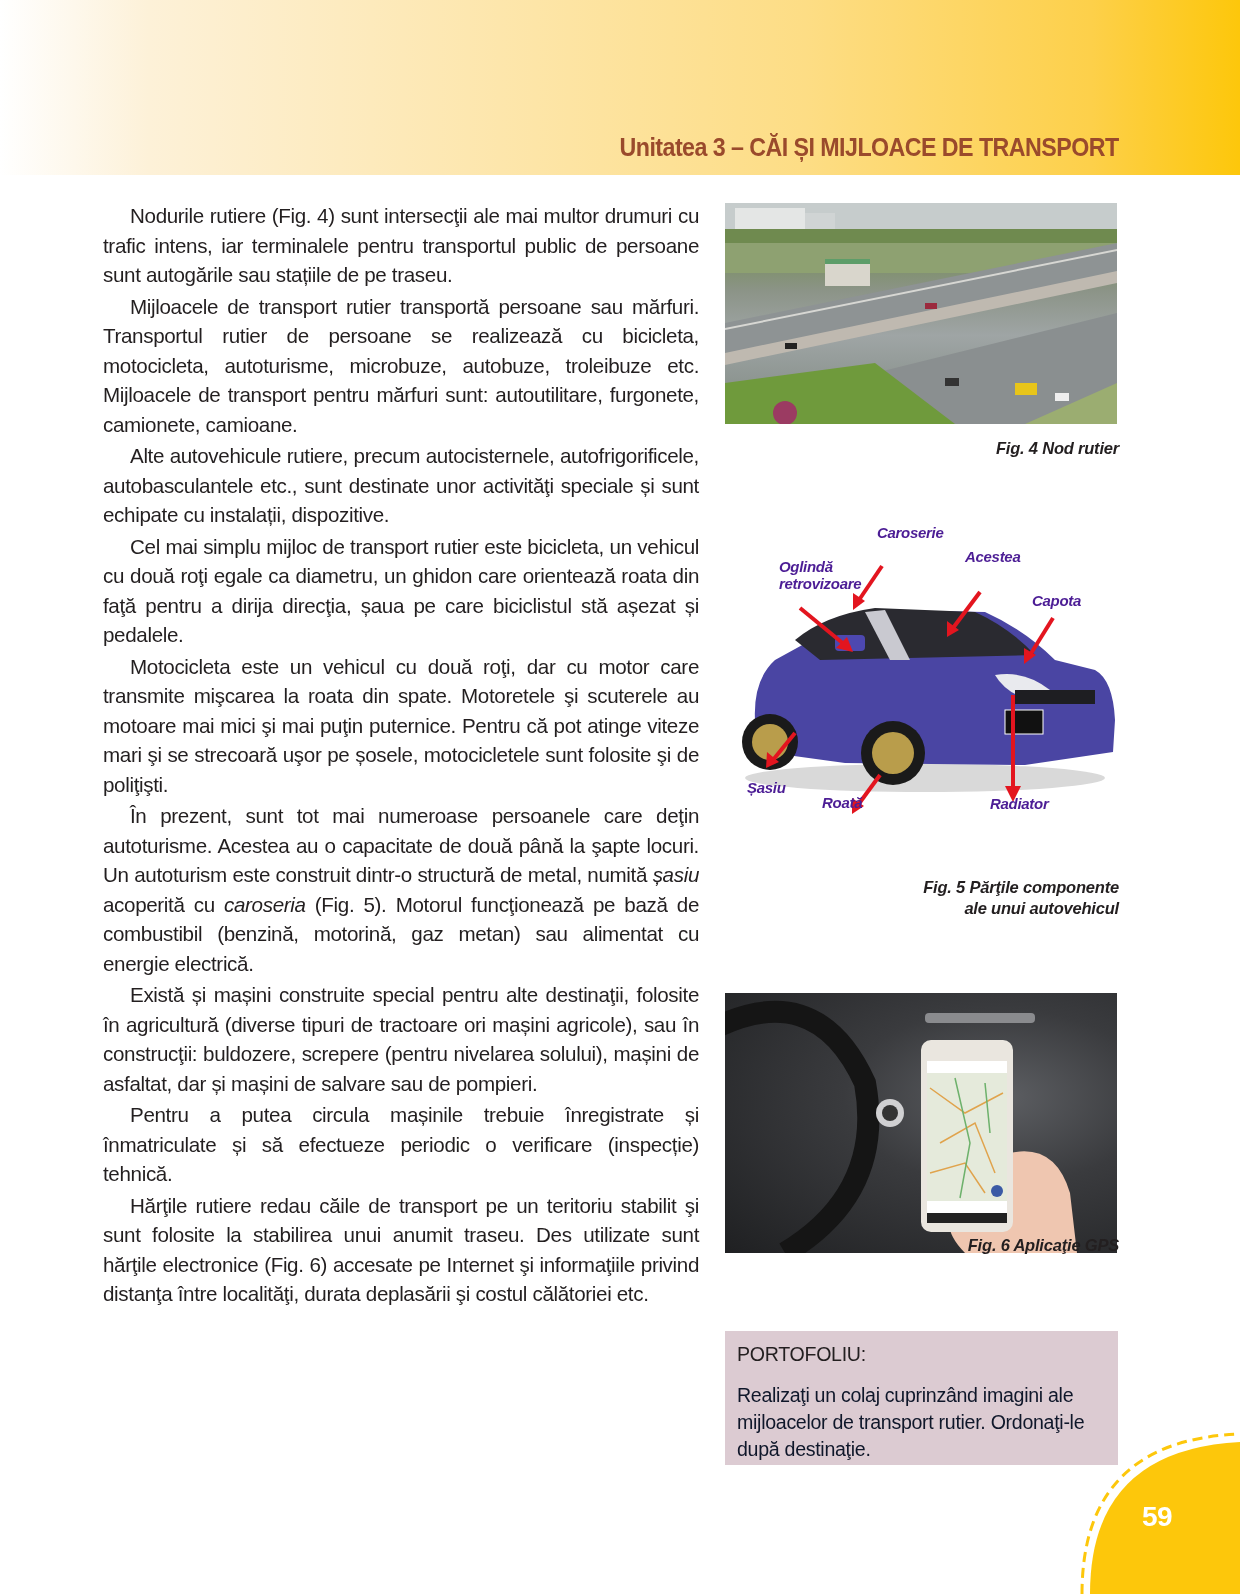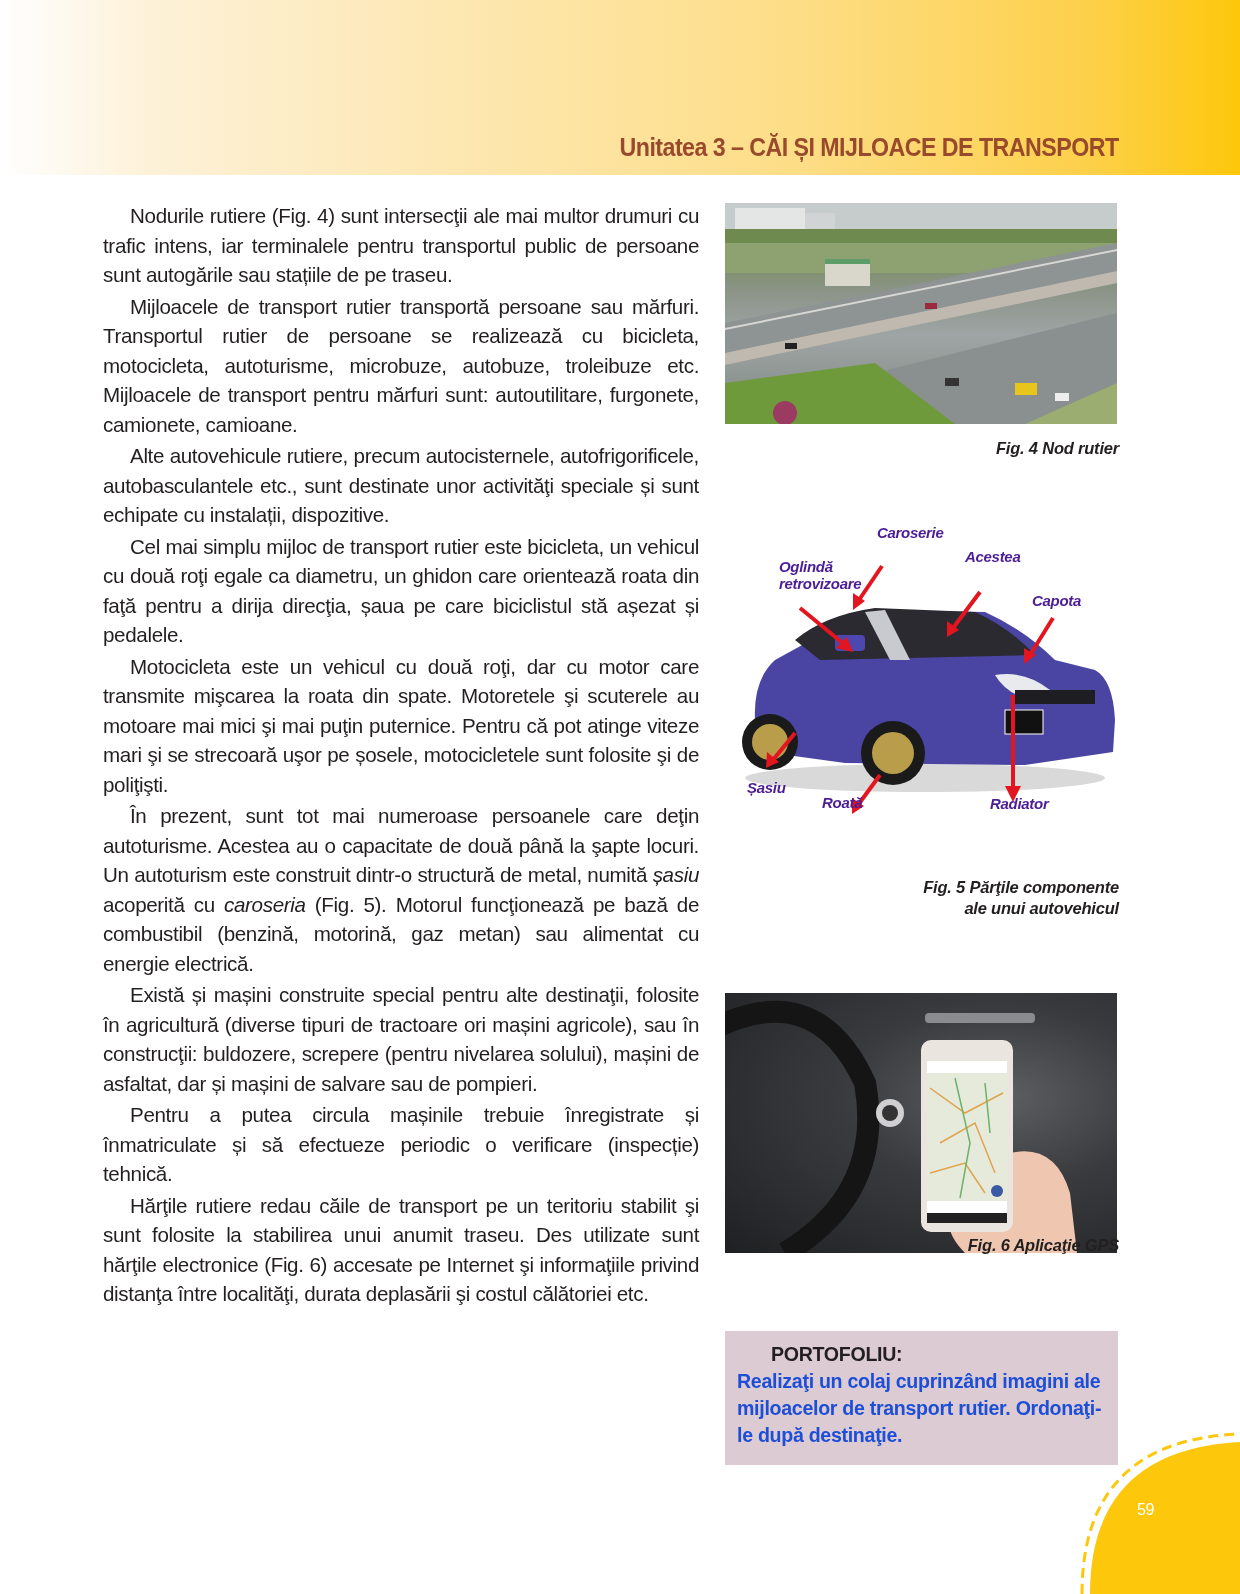--- a/index.html
+++ b/index.html
@@ -49,27 +49,27 @@
 
     
     .fig6-photo { left: 725px; top: 993px; width: 392px; height: 260px;
       background: radial-gradient(ellipse at 70% 40%, #5d5f63 0%, #3a3b3e 40%, #1f2022 100%); }
 
     .portfolio-box {
       position: absolute; left: 725px; top: 1331px; width: 393px; height: 134px;
       background: #dccbd2; padding: 10px 12px 0 12px; box-sizing: border-box;
       font-size: 19.6px; line-height: 27px; letter-spacing: -0.3px;
     }
-    .portfolio-title { font-weight: bold; margin-left: 34px; }
-    .portfolio-body { font-weight: bold; color: #1d4ed8; }
+    .portfolio-title { font-weight: normal; }
+    .portfolio-body { font-weight: normal; color: #0f172a; margin-top: 14px; }
 
     .page-corner { position: absolute; left: 1080px; top: 1430px; width: 160px; height: 164px; }
     .page-number {
       position: absolute; left: 1137px; top: 1501px; width: 40px;
-      font-weight: normal; font-size: 16px; color: #ffffff; letter-spacing: -0.5px;
+      font-weight: bold; font-size: 28px; color: #ffffff; letter-spacing: -0.5px; text-align: center;
     }
   </style>
 </head>
 <body>
 
 <div class="header-band"></div>
 <div class="unit-title">Unitatea 3 – CĂI ȘI MIJLOACE DE TRANSPORT</div>
 
 <div class="main-text">
   <p><b>Nodurile rutiere</b><span> (Fig. 4) sunt intersecţii ale mai multor drumuri cu trafic intens, iar terminalele pentru transportul public de persoane sunt autogările sau stațiile de pe traseu.</span></p>

